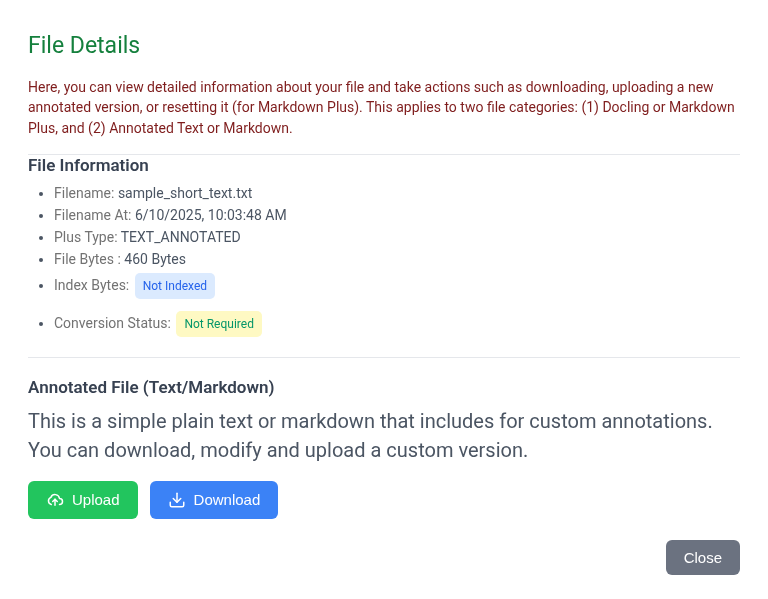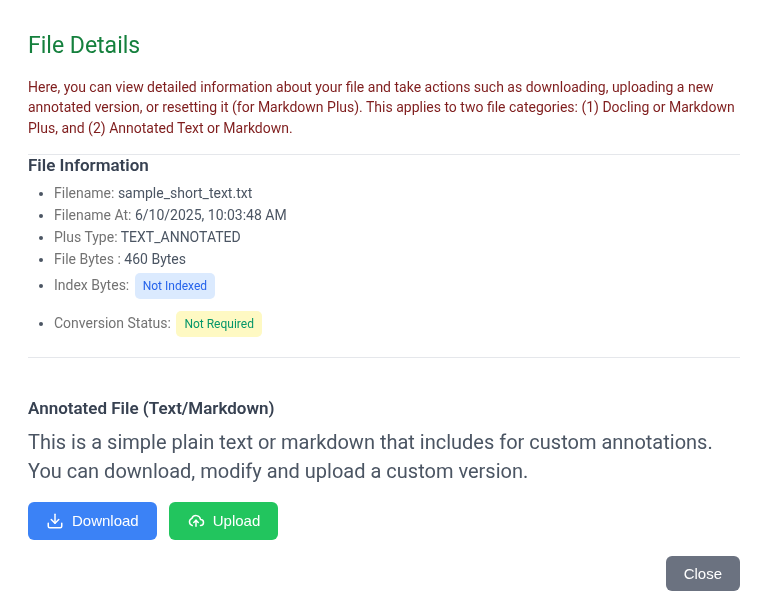--- a/index.html
+++ b/index.html
@@ -117,21 +117,21 @@
     .btn-success {
       background: #22c55e;
     }
     .btn-secondary {
       background: #6b7280;
       color: #ffffff;
       padding: 9px 18px;
     }
     .modal-footer {
       position: absolute;
-      bottom: 8px;
+      bottom: 24px;
       right: 28px;
       padding-left: 28px;
     }
     .icon {
       width: 18px;
       height: 18px;
       display: inline-flex;
       align-items: center;
       justify-content: center;
     }
@@ -177,44 +177,44 @@
         <span class="label-inline">Index Bytes: </span><span class="badge badge-blue">Not Indexed</span>
       </li>
       <li class="with-badge">
         <span class="label-inline">Conversion Status: </span><span class="badge badge-green">Not Required</span>
       </li>
     </ul>
   </div>
 
   <hr class="divider">
 
-  <div class="section" style="margin-top:40px;">
+  <div class="section" style="margin-top:19px;">
     <h3 class="section-title">Annotated File (Text/Markdown)</h3>
     <p class="section-body">This is a simple plain text or markdown that includes for custom annotations. You can download, modify and upload a custom version.</p>
     <div class="btn-row">
+      <button class="btn btn-success">
+        <span class="icon">
+          <svg viewBox="0 0 24 24">
+              <path d="M18 18a4 4 0 0 0 0-8 6 6 0 0 0-11.5-1.5A5 5 0 0 0 7 18"></path>
+              <polyline points="9 14 12 11 15 14"></polyline>
+              <line x1="12" y1="11" x2="12" y2="19"></line>
+            </svg>
+        </span>
+        <span>Upload</span>
+      </button>
       <button class="btn btn-primary">
         <span class="icon">
           <svg viewBox="0 0 24 24">
               <path d="M21 15v4a2 2 0 0 1-2 2H5a2 2 0 0 1-2-2v-4"></path>
               <polyline points="7 10 12 15 17 10"></polyline>
               <line x1="12" y1="15" x2="12" y2="3"></line>
             </svg>
         </span>
         <span>Download</span>
       </button>
-      <button class="btn btn-success">
-        <span class="icon">
-          <svg viewBox="0 0 24 24">
-              <path d="M18 18a4 4 0 0 0 0-8 6 6 0 0 0-11.5-1.5A5 5 0 0 0 7 18"></path>
-              <polyline points="9 14 12 11 15 14"></polyline>
-              <line x1="12" y1="11" x2="12" y2="19"></line>
-            </svg>
-        </span>
-        <span>Upload</span>
-      </button>
     </div>
   </div>
 
   <div class="modal-footer">
     <button class="btn btn-secondary">Close</button>
   </div>
 
 </div>
 
 </body></html>

